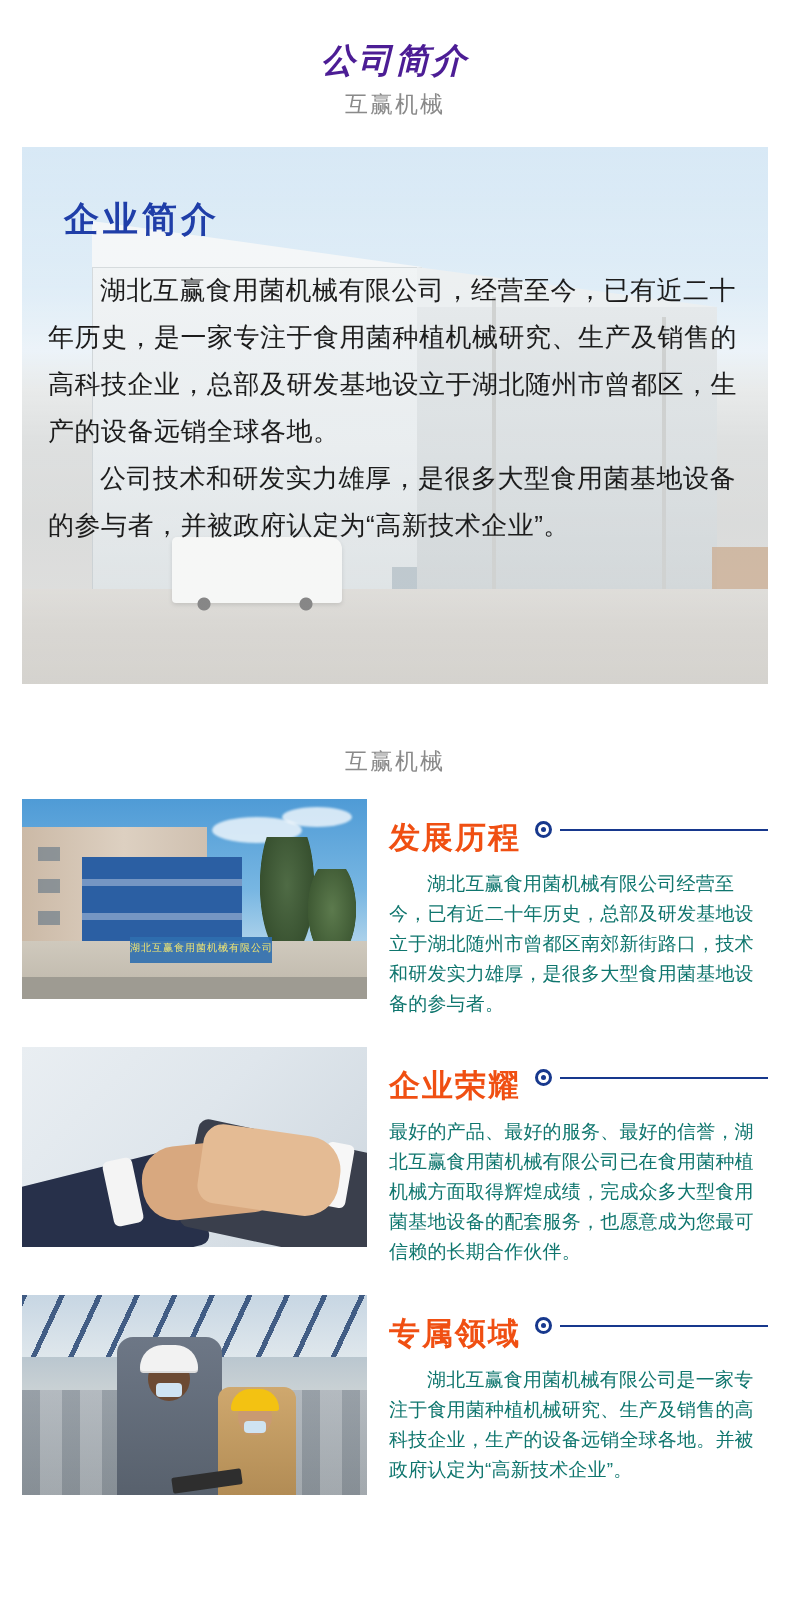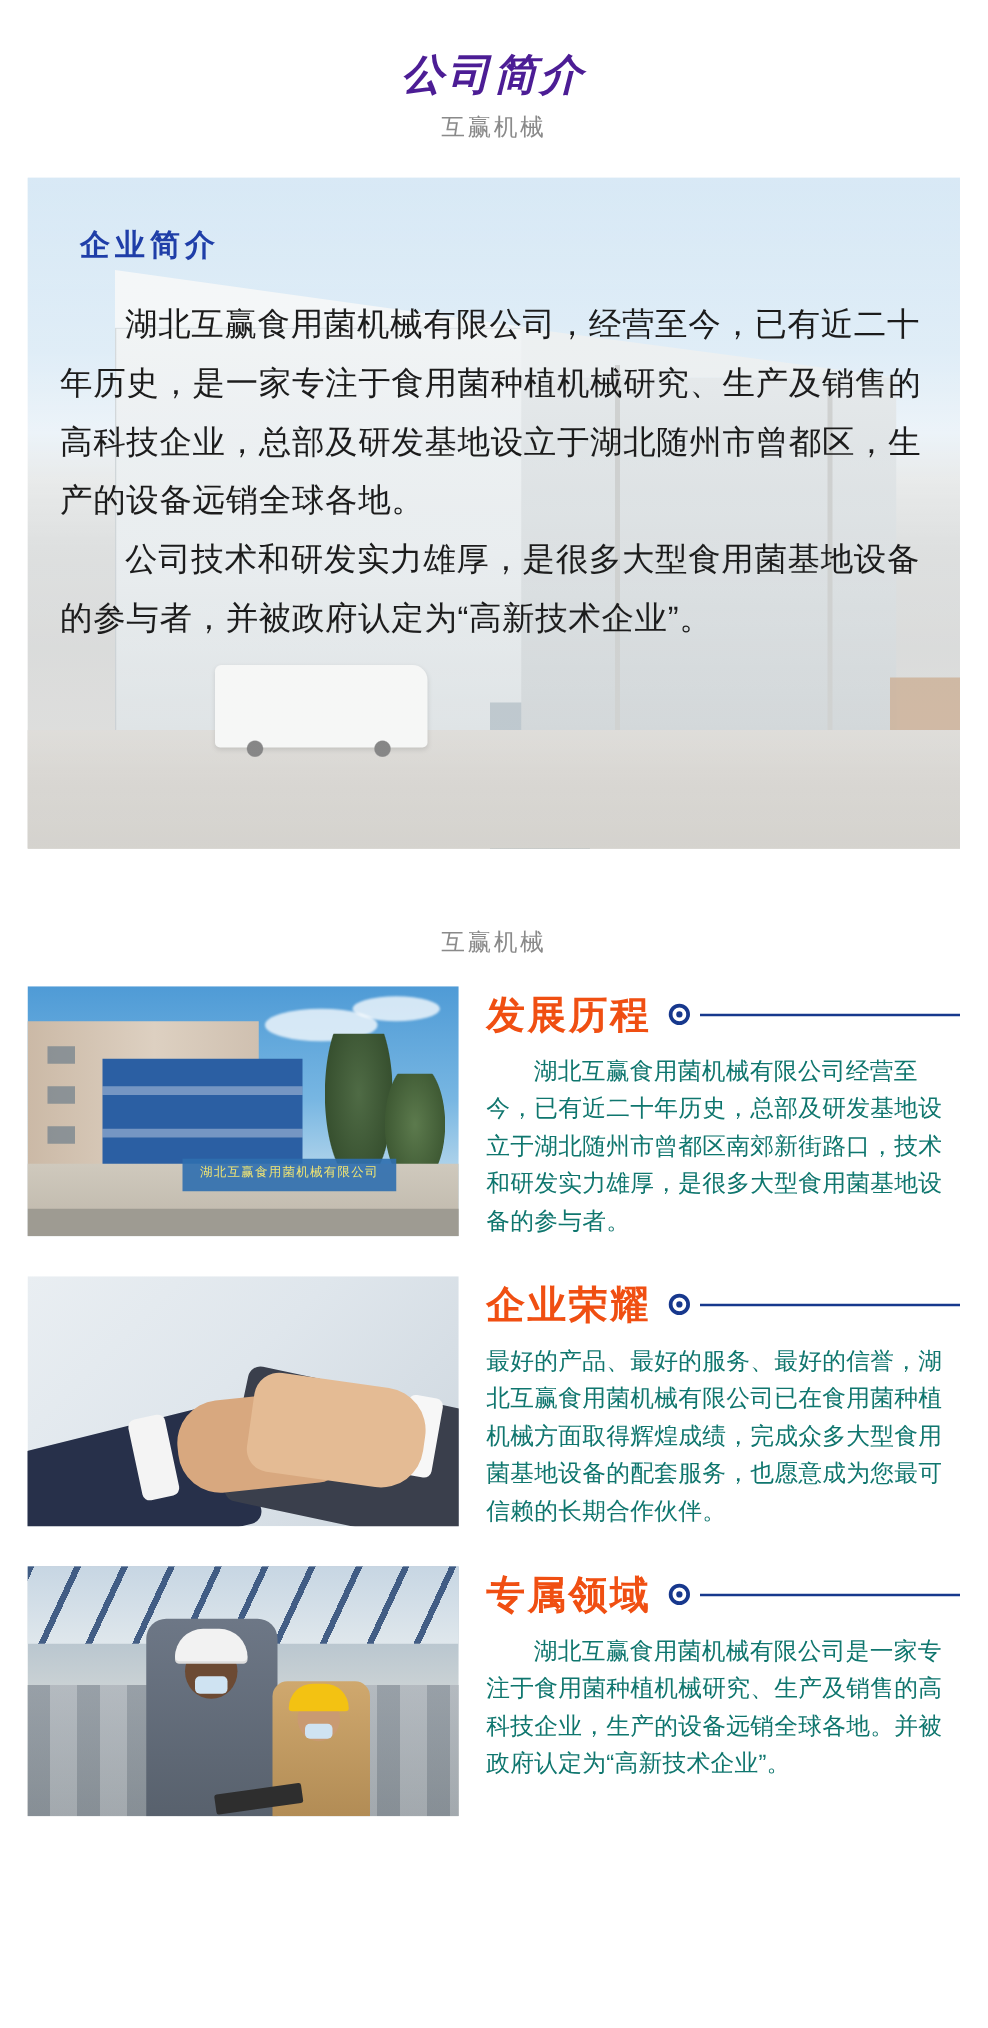--- a/index.html
+++ b/index.html
@@ -23,21 +23,21 @@
   }
   .section-head .title {
     font-size: 34px;
     font-weight: bold;
     color: #4c1d95;
     letter-spacing: 3px;
     line-height: 1.2;
     font-style: italic;
   }
   .section-head .subtitle {
-    font-size: 19px;
+    font-size: 23px;
     color: #8a8a8a;
     letter-spacing: 2px;
     margin-top: 8px;
   }
 
   #head-company { padding-top: 40px; }
   #head-about { padding-top: 20px; }
 
   
   .intro-panel {
@@ -136,25 +136,25 @@
     inset: 0;
     background: linear-gradient(180deg, rgba(255,255,255,.42) 0%, rgba(255,255,255,.30) 40%, rgba(255,255,255,.34) 100%);
   }
 
   .intro-content {
     position: absolute;
     left: 0; right: 0; top: 0;
     padding: 38px 26px 0 26px;
   }
   .intro-title {
-    font-size: 24px;
+    font-size: 35px;
     font-weight: bold;
     color: #1f3ea8;
     letter-spacing: 4px;
-    margin: 0 0 24px 16px;
+    margin: 11px 0 24px 16px;
   }
   .intro-p {
     font-size: 26px;
     line-height: 47px;
     color: #1c1c1c;
     text-indent: 52px;
     margin: 0;
     letter-spacing: 0.5px;
   }
 
@@ -183,20 +183,21 @@
   .row-head {
     display: flex;
     align-items: center;
   }
   .row-title {
     font-size: 31px;
     font-weight: bold;
     color: #f04f12;
     letter-spacing: 2px;
     white-space: nowrap;
+    margin-top: 16px;
   }
   .bullet {
     width: 17px;
     height: 17px;
     border-radius: 50%;
     border: 3px solid #17388d;
     background: #fff;
     margin-left: 14px;
     position: relative;
     flex: 0 0 auto;
@@ -228,21 +229,21 @@
   
   .t1-sky { position:absolute; inset:0; background:linear-gradient(180deg,#4f9bd6 0%, #77b6e2 45%, #a9d0ea 70%, #c7ddee 100%); }
   .t1-cloud { position:absolute; background:rgba(255,255,255,.75); border-radius:50%; filter: blur(1px); }
   .t1-bld { position:absolute; left:0; top:28px; width:185px; height:150px; background:linear-gradient(90deg,#cbb9a6 0%, #ddd0c1 55%, #cfc0b0 100%); }
   .t1-bld .win { position:absolute; width:22px; height:14px; background:#6f7f8c; opacity:.7; }
   .t1-bld2 { position:absolute; left:60px; top:58px; width:160px; height:120px; background:#2b5fa3; }
   .t1-bld2 .stripe { position:absolute; left:0; right:0; height:7px; background:rgba(255,255,255,.35); }
   .t1-tree { position:absolute; left:238px; top:38px; width:54px; height:120px; background:radial-gradient(ellipse at 50% 40%, #4f6b45 0%, #37502f 70%, rgba(55,80,47,0) 72%); }
   .t1-tree2 { position:absolute; left:286px; top:70px; width:48px; height:90px; background:radial-gradient(ellipse at 50% 45%, #5c7a4d 0%, #3f5a34 70%, rgba(63,90,52,0) 72%); }
   .t1-wall { position:absolute; left:0; right:0; bottom:0; height:58px; background:linear-gradient(180deg,#cfc9bd 0%, #bdb6a9 100%); }
-  .t1-gate { position:absolute; left:124px; bottom:36px; width:171px; height:26px; background:#2f6fb0; opacity:.9; }
+  .t1-gate { position:absolute; left:108px; bottom:36px; width:142px; height:26px; background:#2f6fb0; opacity:.9; }
   .t1-gate-text { position:absolute; left:0; right:0; top:4px; text-align:center; font-size:10px; color:#f5e96b; letter-spacing:1px; white-space:nowrap; }
   .t1-road { position:absolute; left:0; right:0; bottom:0; height:22px; background:#9e9b92; }
 
   
   .t2-bg { position:absolute; inset:0; background:linear-gradient(180deg,#9fb2c4 0%, #b9c6cf 30%, #d5d9d8 60%, #b9bcba 100%); }
   .t2-roof { position:absolute; left:0; right:0; top:0; height:62px;
     background:
       repeating-linear-gradient(115deg, rgba(40,70,115,.85) 0 5px, rgba(255,255,255,0) 5px 34px),
       linear-gradient(180deg,#c7d6e3 0%, #dfe7ec 100%);
   }

